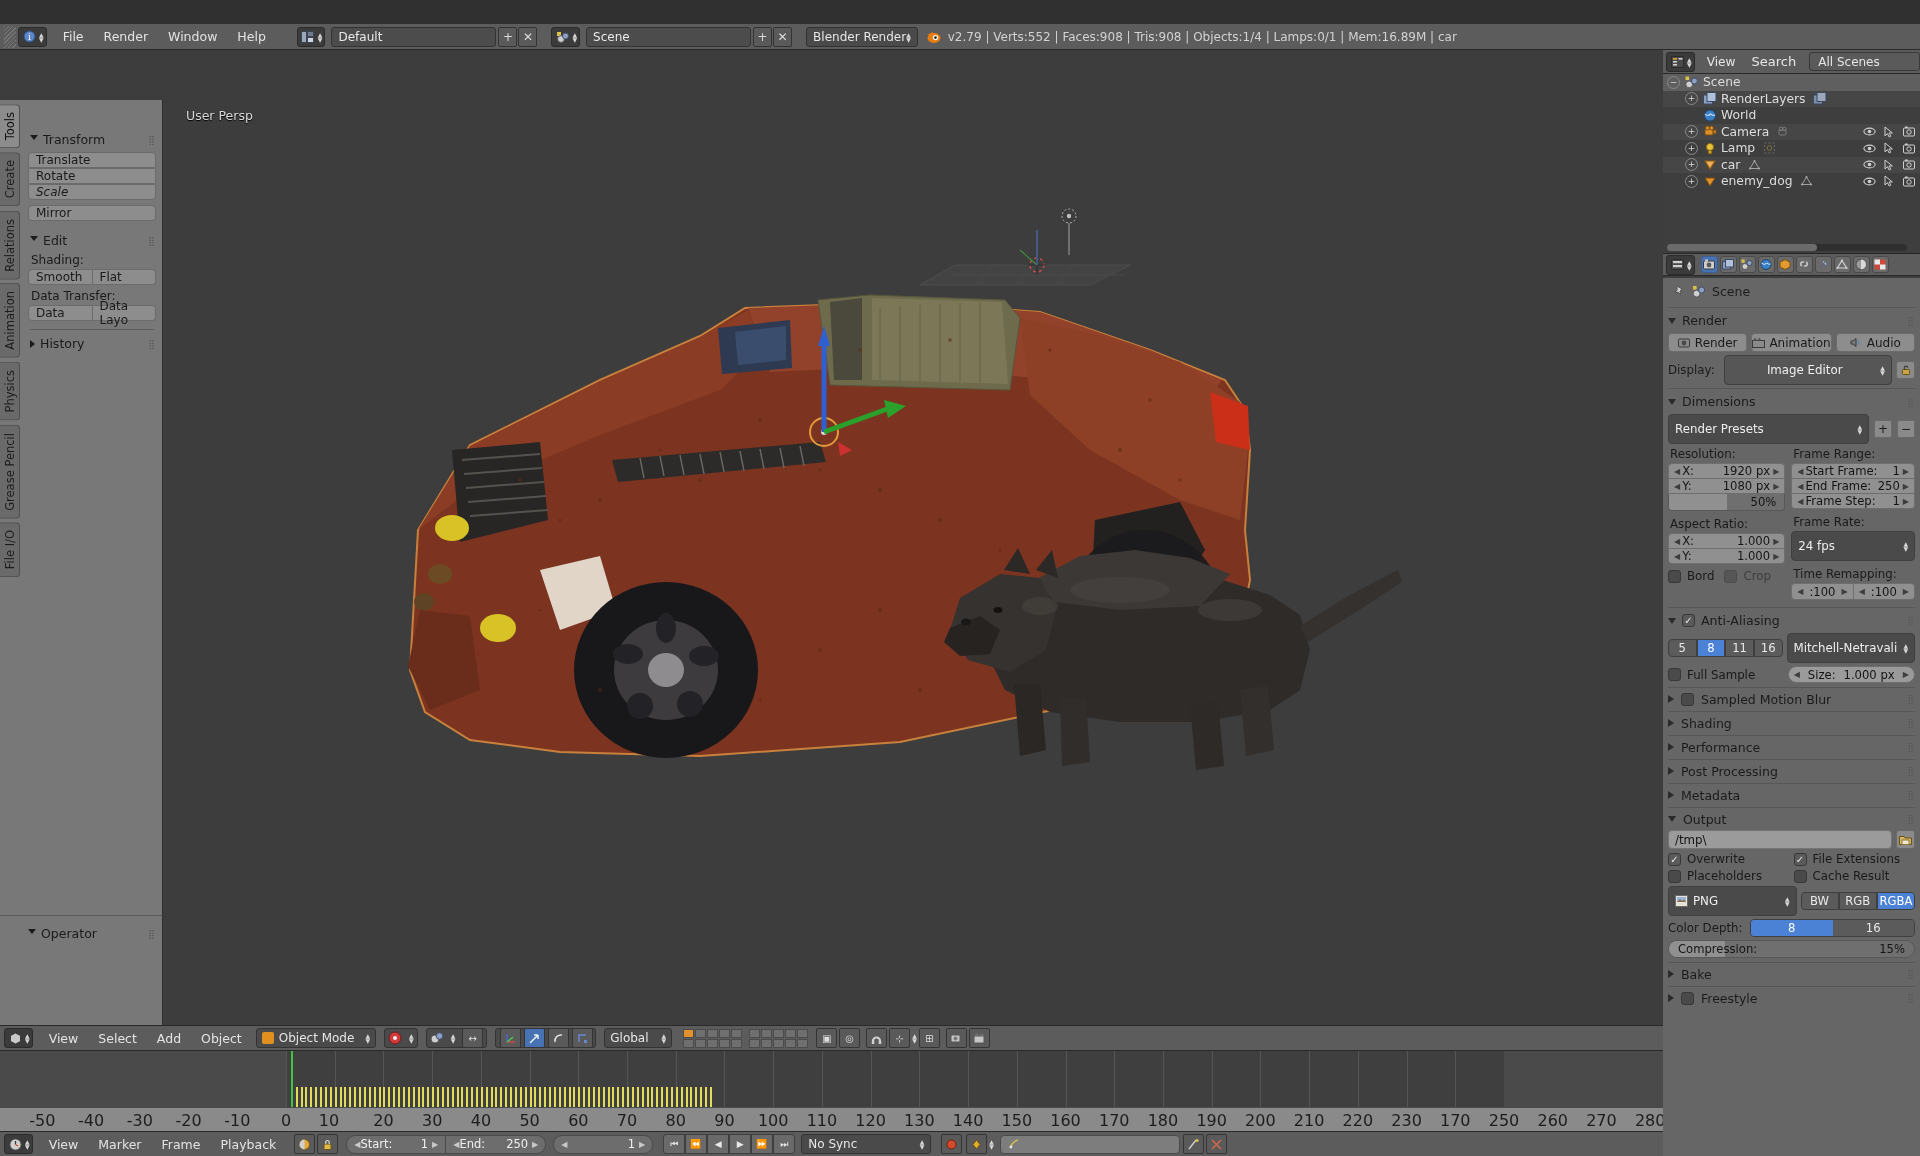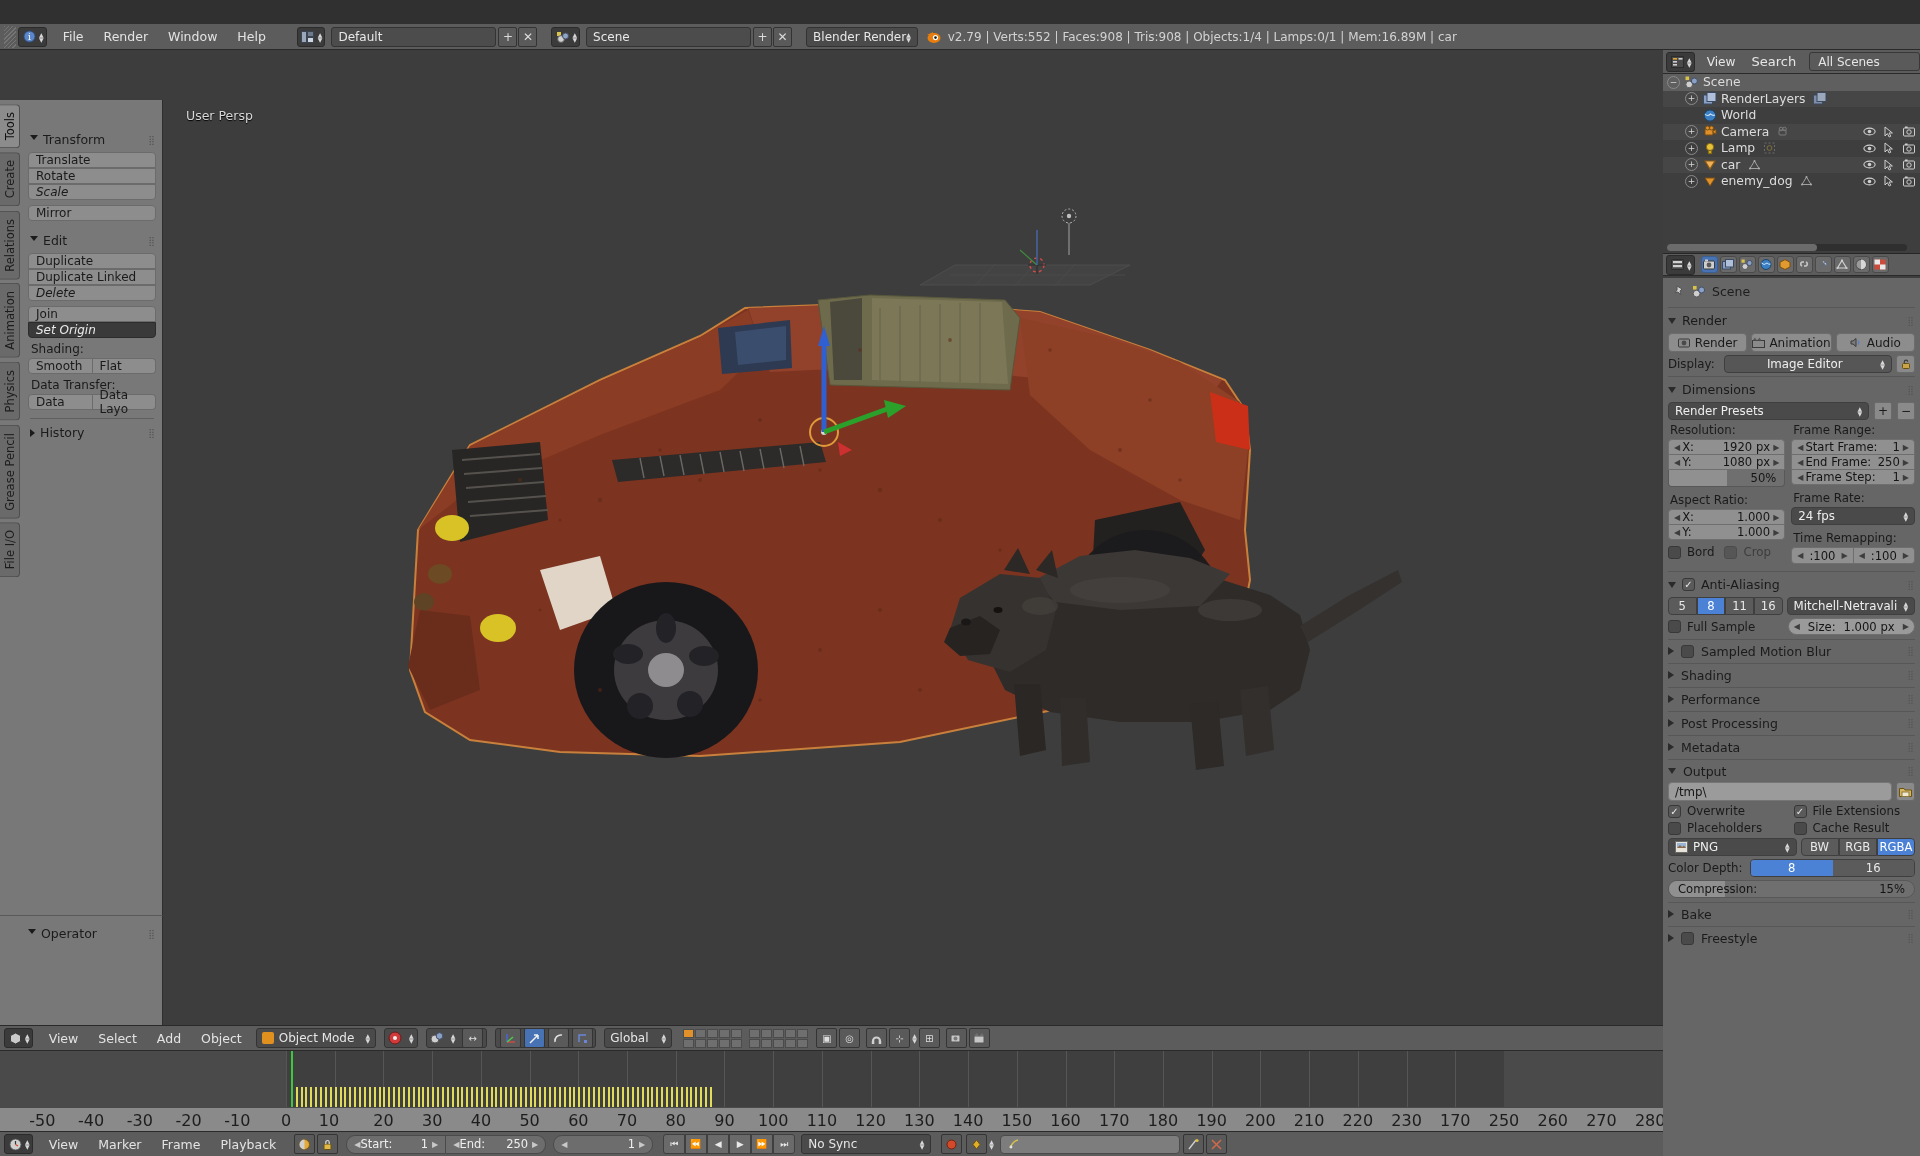--- a/index.html
+++ b/index.html
@@ -243,21 +243,21 @@
     color:#1b1b1b;margin-top:3px;
   }
   .psep{ height:1px;background:#575757;margin:3px 0;}
   .prow{ display:flex;gap:4px;margin:3px 0; align-items:center;}
   .pbtn{
     flex:1;height:19px;background:#8d8d8d;border:1px solid #6c6c6c;border-radius:4px;
     display:flex;align-items:center;justify-content:center;gap:4px;
     font-size:12px;color:#1a1a1a;
   }
   .pfield{
-    height:18px;background:#565656;border:1px solid #3f3f3f;border-radius:4px;
+    height:30px;background:#565656;border:1px solid #3f3f3f;border-radius:4px;
     display:flex;align-items:center;padding:8px 6px;font-size:11.8px;color:#eee;
     justify-content:space-between;flex:1;
   }
   .pnum{
     height:17px;background:#909090;border:1px solid #6e6e6e;
     display:flex;align-items:center;padding:0 5px;font-size:11.6px;color:#141414;
     justify-content:space-between;flex:1;
   }
   .pnum .arl,.pnum .arr{font-size:8px;color:#3d3d3d;}
   .pnum .k{margin-right:auto;padding-left:2px;}
@@ -599,28 +599,20 @@
           <div class="tsbtn">Rotate</div>
           <div class="tsbtn r-bot">Scale</div>
           <div class="gap"></div>
           <div class="tsbtn r-all">Mirror</div>
         </div>
 
         <div class="sec-head" style="margin-top:12px">
           <span class="tri down"></span>
           <span>Edit</span>
           <span class="dots">⣿</span>
-        </div>
-        <div class="btnlist">
-          <div class="tsbtn r-top">Duplicate</div>
-          <div class="tsbtn">Duplicate Linked</div>
-          <div class="tsbtn r-bot">Delete</div>
-          <div class="gap"></div>
-          <div class="tsbtn r-top">Join</div>
-          <div class="tsbtn r-bot dark">Set Origin</div>
         </div>
 
         <div class="lbl-small">Shading:</div>
         <div class="row2">
           <div class="tsbtn">Smooth</div>
           <div class="tsbtn">Flat</div>
         </div>
 
         <div class="lbl-small">Data Transfer:</div>
         <div class="row2">

